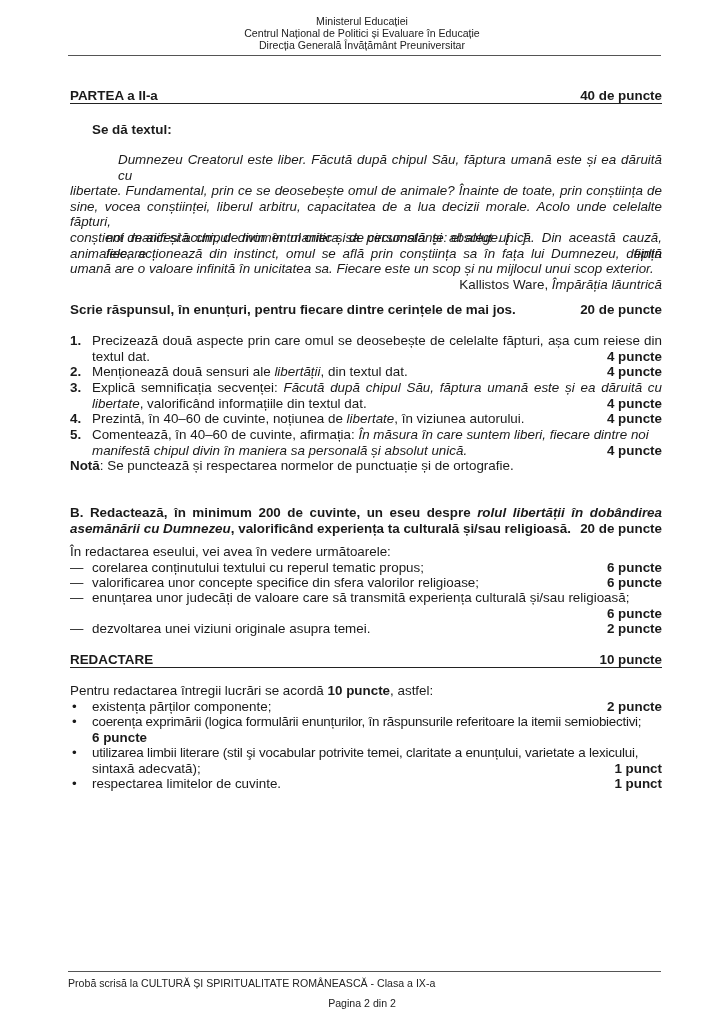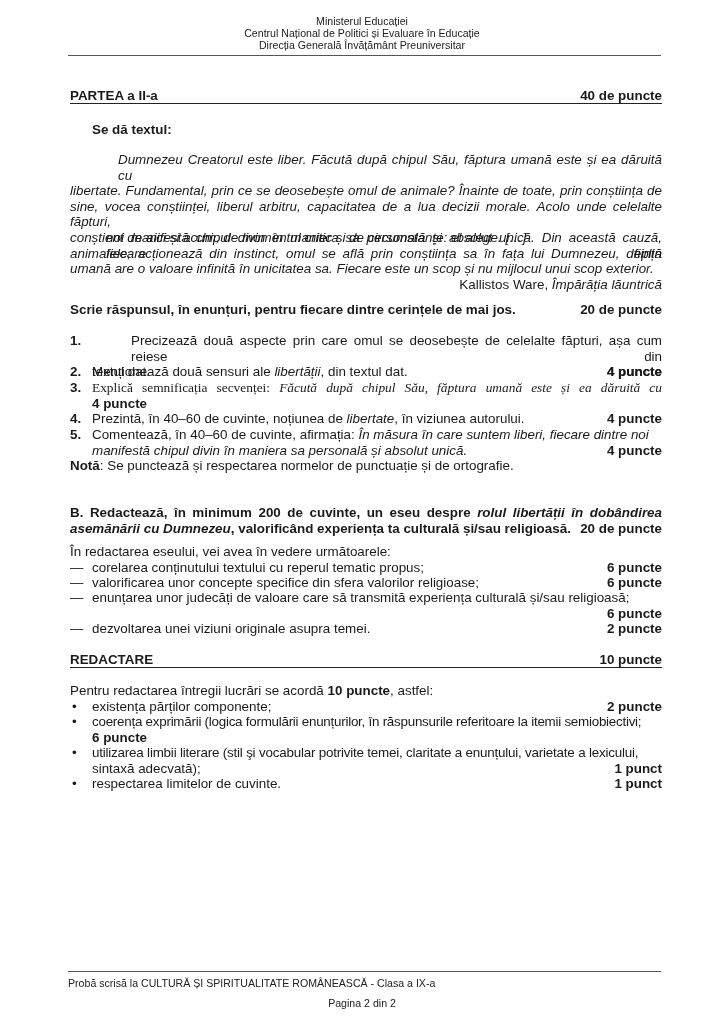--- a/index.html
+++ b/index.html
@@ -55,41 +55,42 @@
 </div>
 
 <div class="row b" style="top:302px;">
   <span>Scrie răspunsul, în enunțuri, pentru fiecare dintre cerințele de mai jos.</span>
   <span>20 de puncte</span>
 </div>
 
 <div class="item" style="top:333px;">
   <span class="num">1.</span>
   <div class="body">
-    <div style="text-align:justify;text-align-last:justify;margin-left:39px;">Precizează două aspecte prin care omul se deosebește de celelalte făpturi, așa cum reiese din</div>
+    <div style="text-align:justify;text-align-last:justify;">Precizează două aspecte prin care omul se deosebește de celelalte făpturi, așa cum reiese din</div>
     <div class="jline">
         <span>textul dat.</span>
         <span class="b">4 puncte</span>
       </div>
   </div>
 </div>
 
 <div class="item" style="top:364px;">
   <span class="num">2.</span>
   <div class="body jline">
     <span><span>Menționează două sensuri ale </span><span class="i">libertății</span><span>, din textul dat.</span></span>
     <span class="b">4 puncte</span>
   </div>
 </div>
 
 <div class="item" style="top:380px;">
   <span class="num">3.</span>
   <div class="body">
-    <div style="text-align:justify;text-align-last:justify;font-family:Liberation Serif, serif;"><span>Explică semnificația secvenței: </span><span class="i">Făcută după chipul Său, făptura umană este și ea dăruită cu</span></div>
-    <div class="jline">
+    <div style="text-align:justify;text-align-last:justify;"><span>Explică semnificația secvenței: </span><span class="i">Făcută după chipul Său, făptura umană este și ea dăruită cu</span></div>
+    <div class="jline">
+        <span><span class="i">libertate</span><span>, valorificând informațiile din textul dat.</span></span>
         <span class="b">4 puncte</span>
       </div>
   </div>
 </div>
 
 <div class="item" style="top:411px;">
   <span class="num">4.</span>
   <div class="body jline">
     <span><span>Prezintă, în 40–60 de cuvinte, noțiunea de </span><span class="i">libertate</span><span>, în viziunea autorului.</span></span>
     <span class="b">4 puncte</span>

